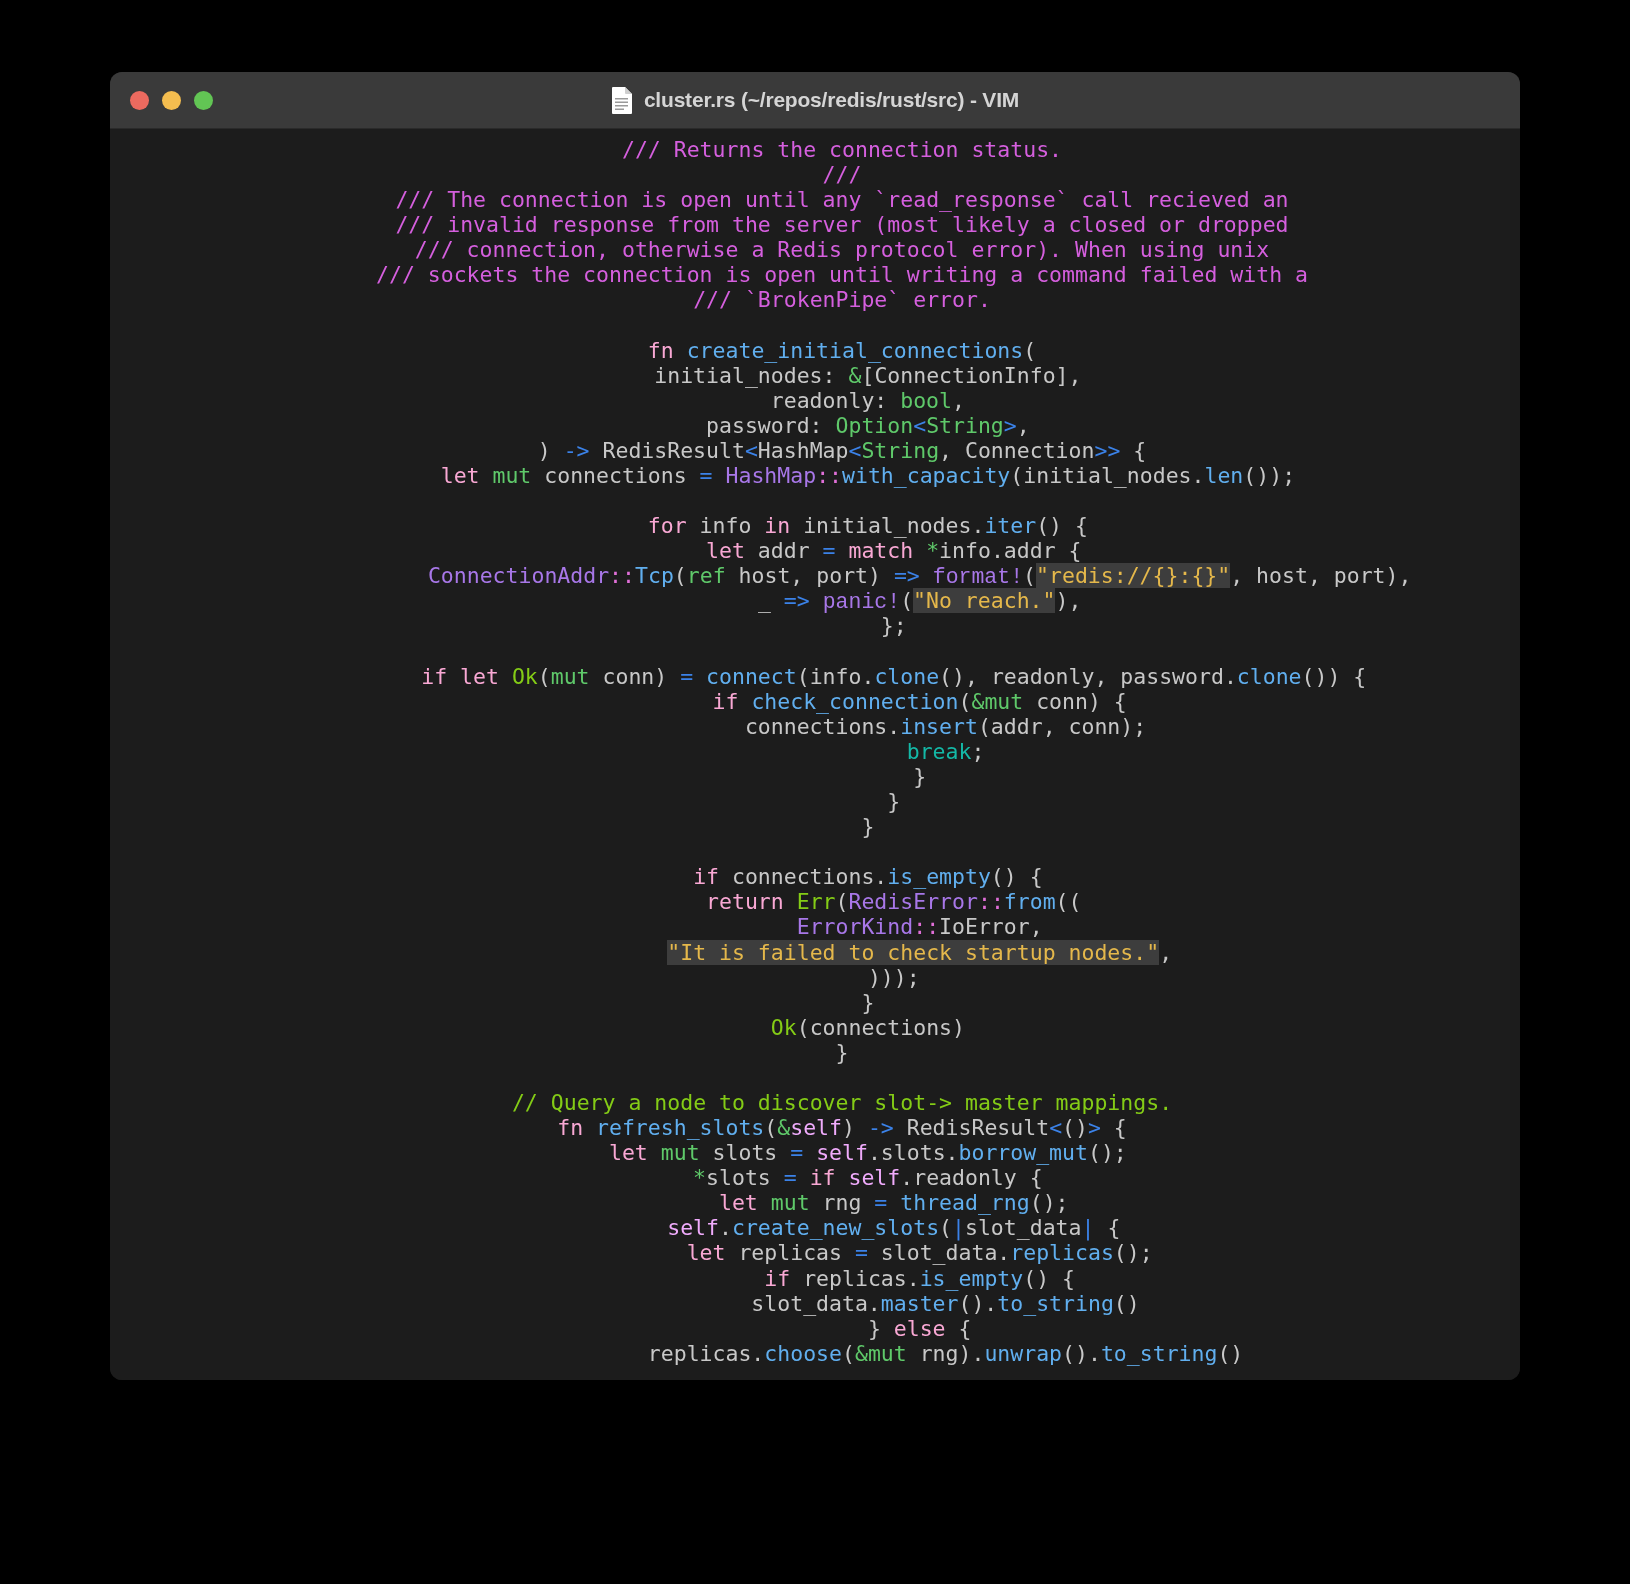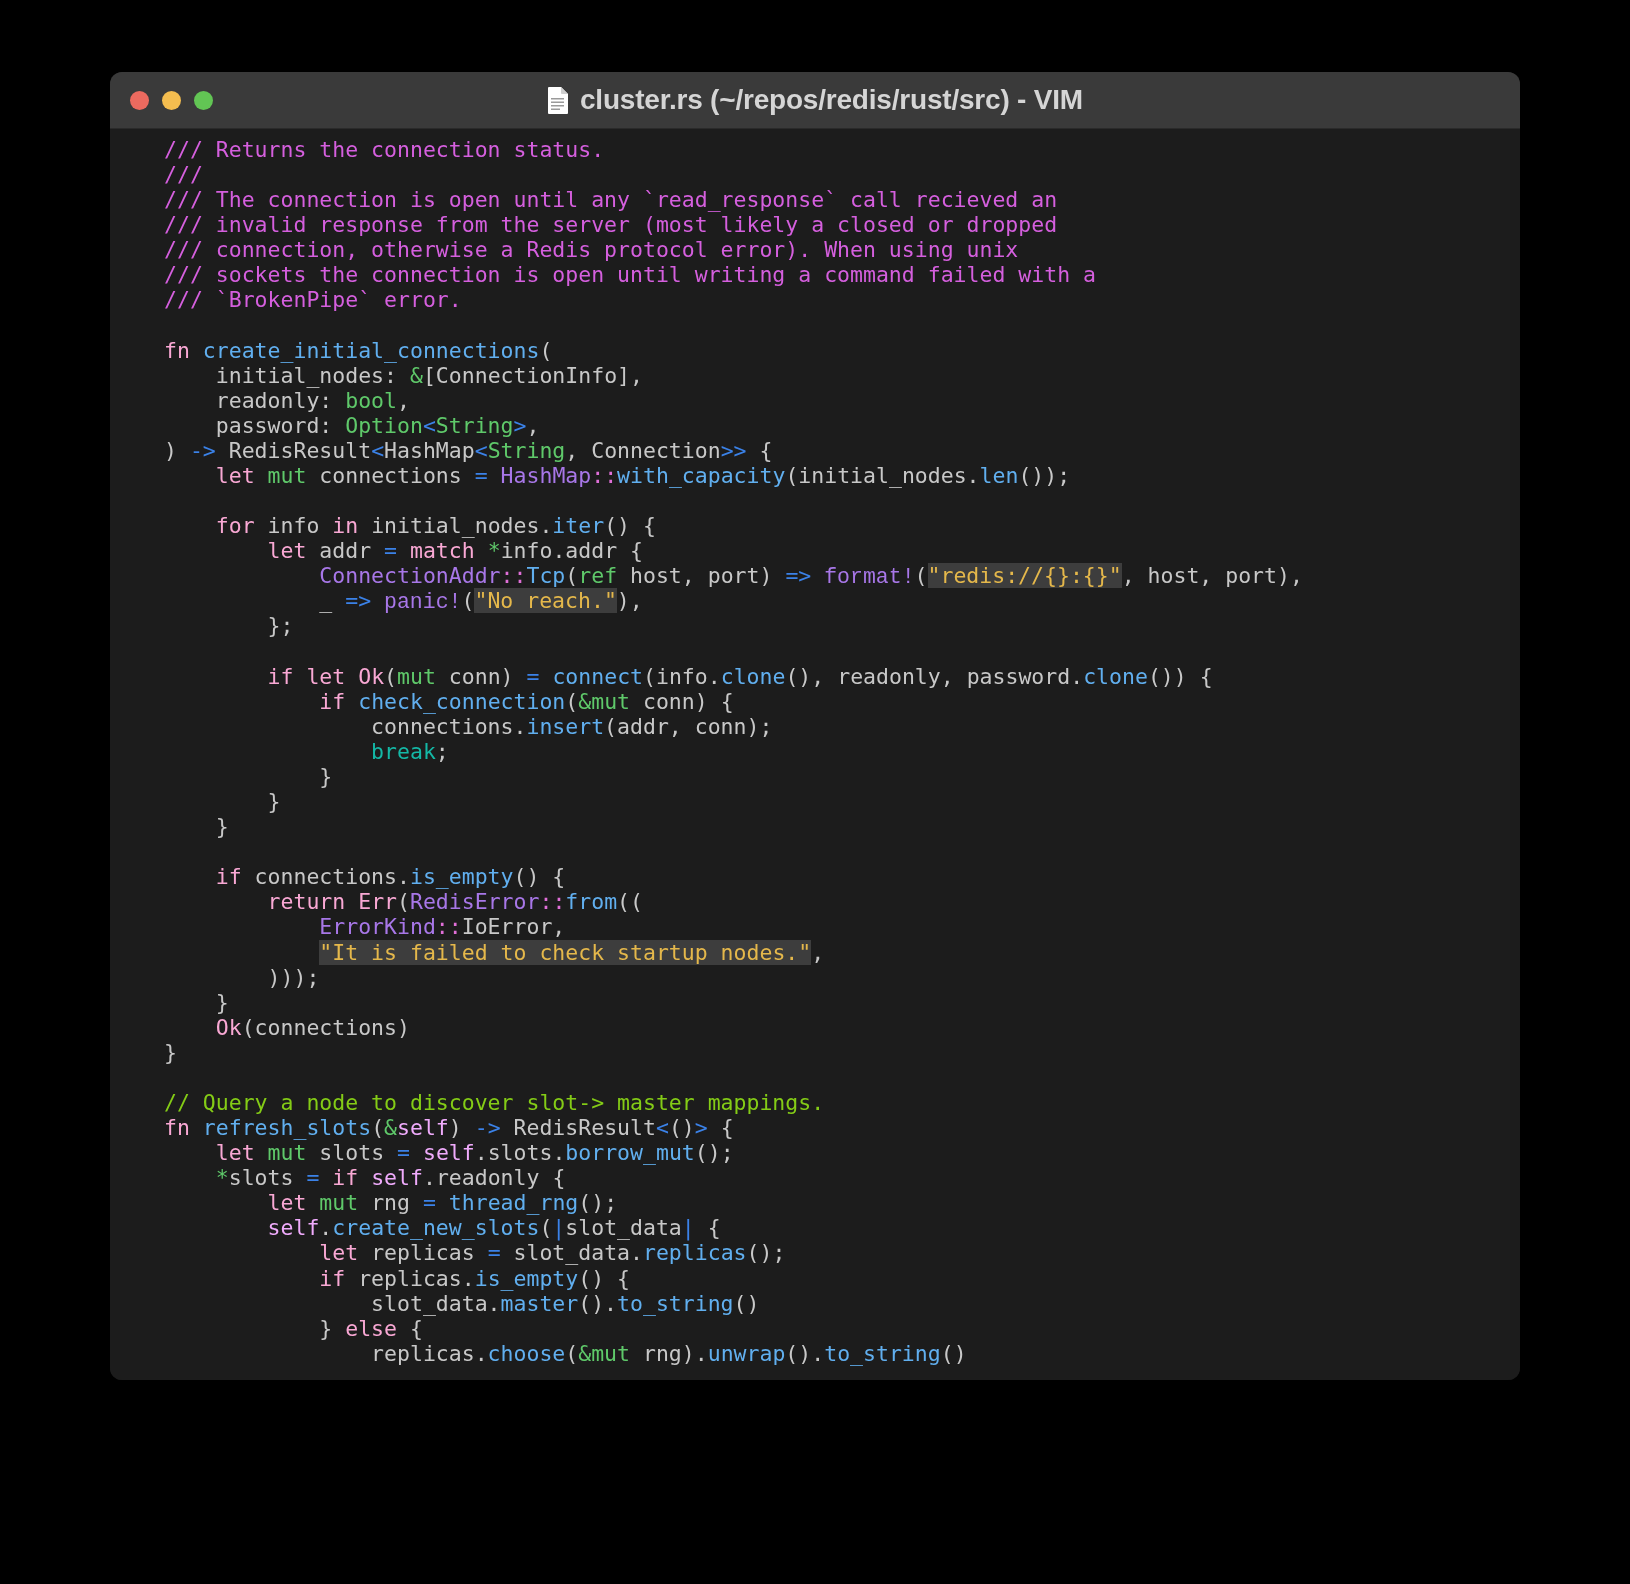--- a/index.html
+++ b/index.html
@@ -73,21 +73,21 @@
   #doc-icon {
     width: 22px;
     height: 27px;
     display: block;
     flex: 0 0 auto;
   }
 
   #window-title {
     font-family: "Liberation Sans", sans-serif;
     font-weight: bold;
-    font-size: 28px;
+    font-size: 21px;
     color: #d5d5d5;
     letter-spacing: -0.2px;
     white-space: nowrap;
   }
 
   #editor {
     background: #1c1c1c;
     height: calc(100% - 56px);
     padding: 8px 0 0 0;
     box-sizing: border-box;
@@ -99,32 +99,32 @@
     padding: 0 0 0 54px;
     font-family: "DejaVu Sans Mono", monospace;
     font-size: 21.5px;
     line-height: 25.08px;
     color: #c8c8c8;
     white-space: pre;
     letter-spacing: 0px;
     -webkit-font-smoothing: antialiased;
   }
 
-  .ln { display: block; height: 25.08px; }
+  .ln { display: block; height: 25.08px; text-align: center; }
 
   
   .c-doc     { color: #d55fde; }
   .c-comment { color: #84cc16; }
   .c-kw      { color: #f9a8d4; }
   .c-kw2     { color: #14b8a6; }
   .c-fn      { color: #61afef; }
   .c-type    { color: #5fc96a; }
   .c-mod     { color: #a877e8; }
   .c-sep     { color: #e06fd8; }
-  .c-const   { color: #f9a8d4; }
+  .c-const   { color: #84cc16; }
   .c-self    { color: #f0abfc; }
   .c-op      { color: #3b82e8; }
   .c-plain   { color: #c8c8c8; }
   .c-macro   { color: #a877e8; font-family: Liberation Mono, monospace; }
   .c-str     { color: #e5b84b; background: #3d3d3d; }
 </style>
 </head>
 <body>
 
 <div id="desktop">

